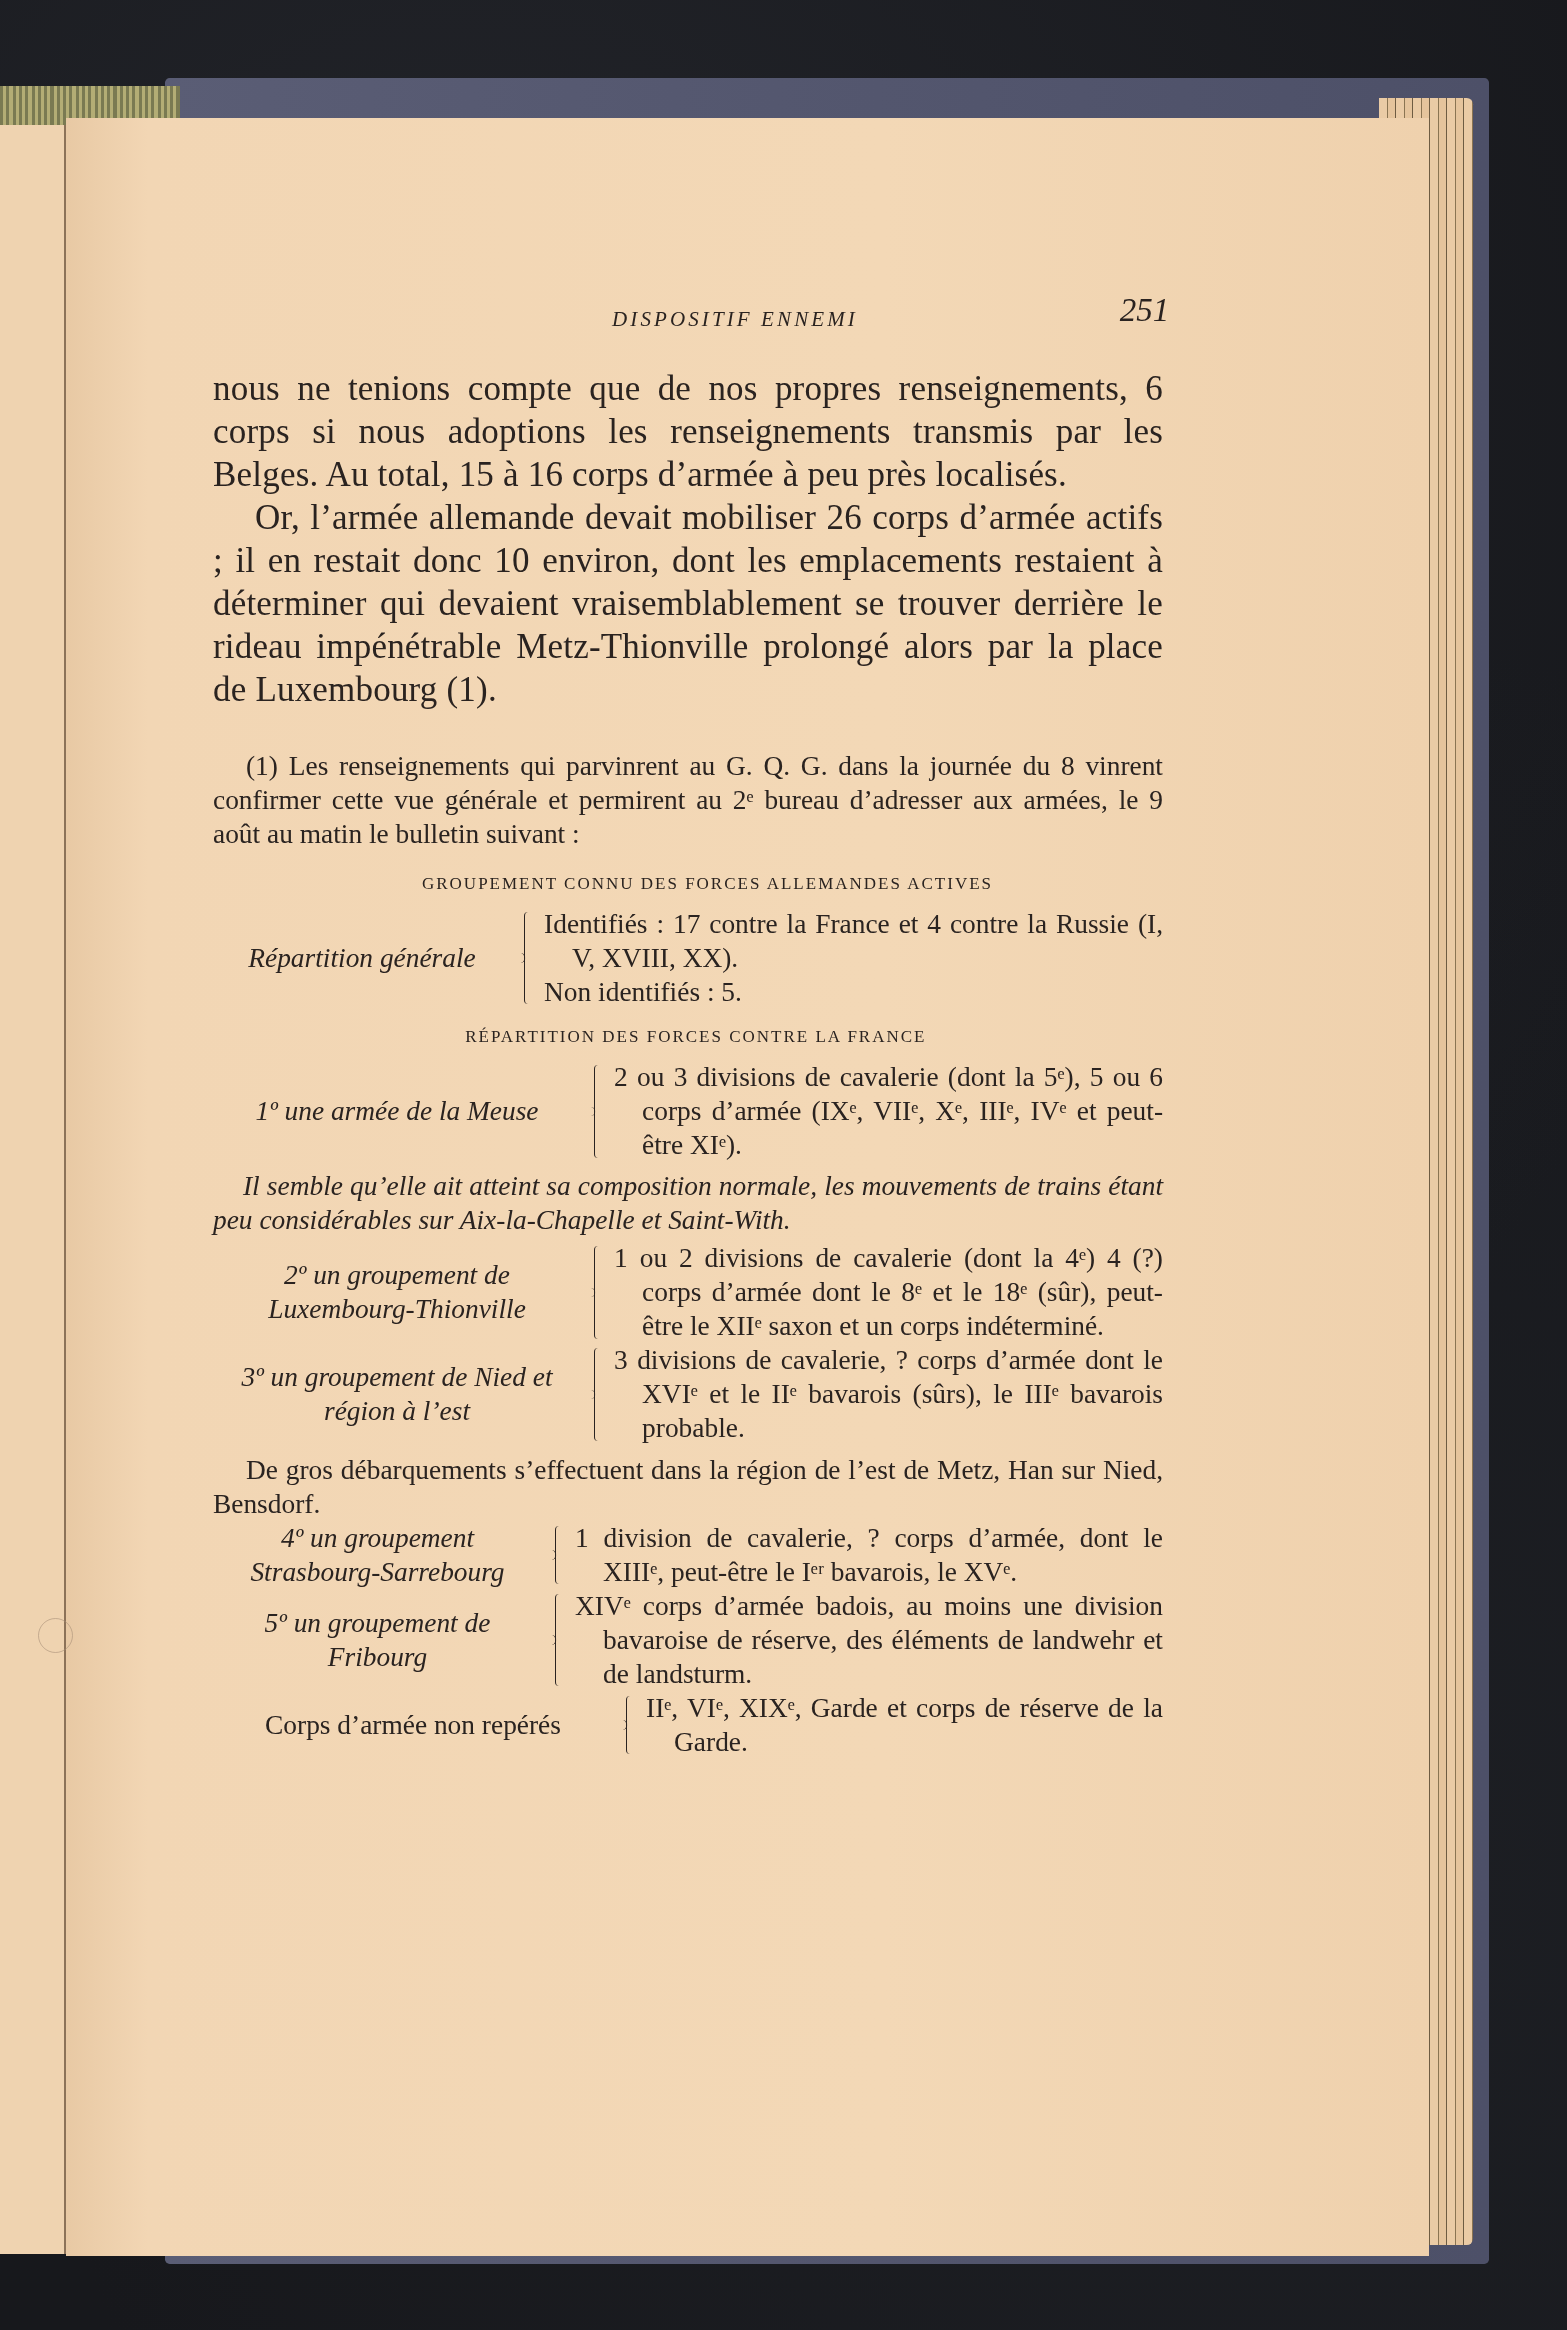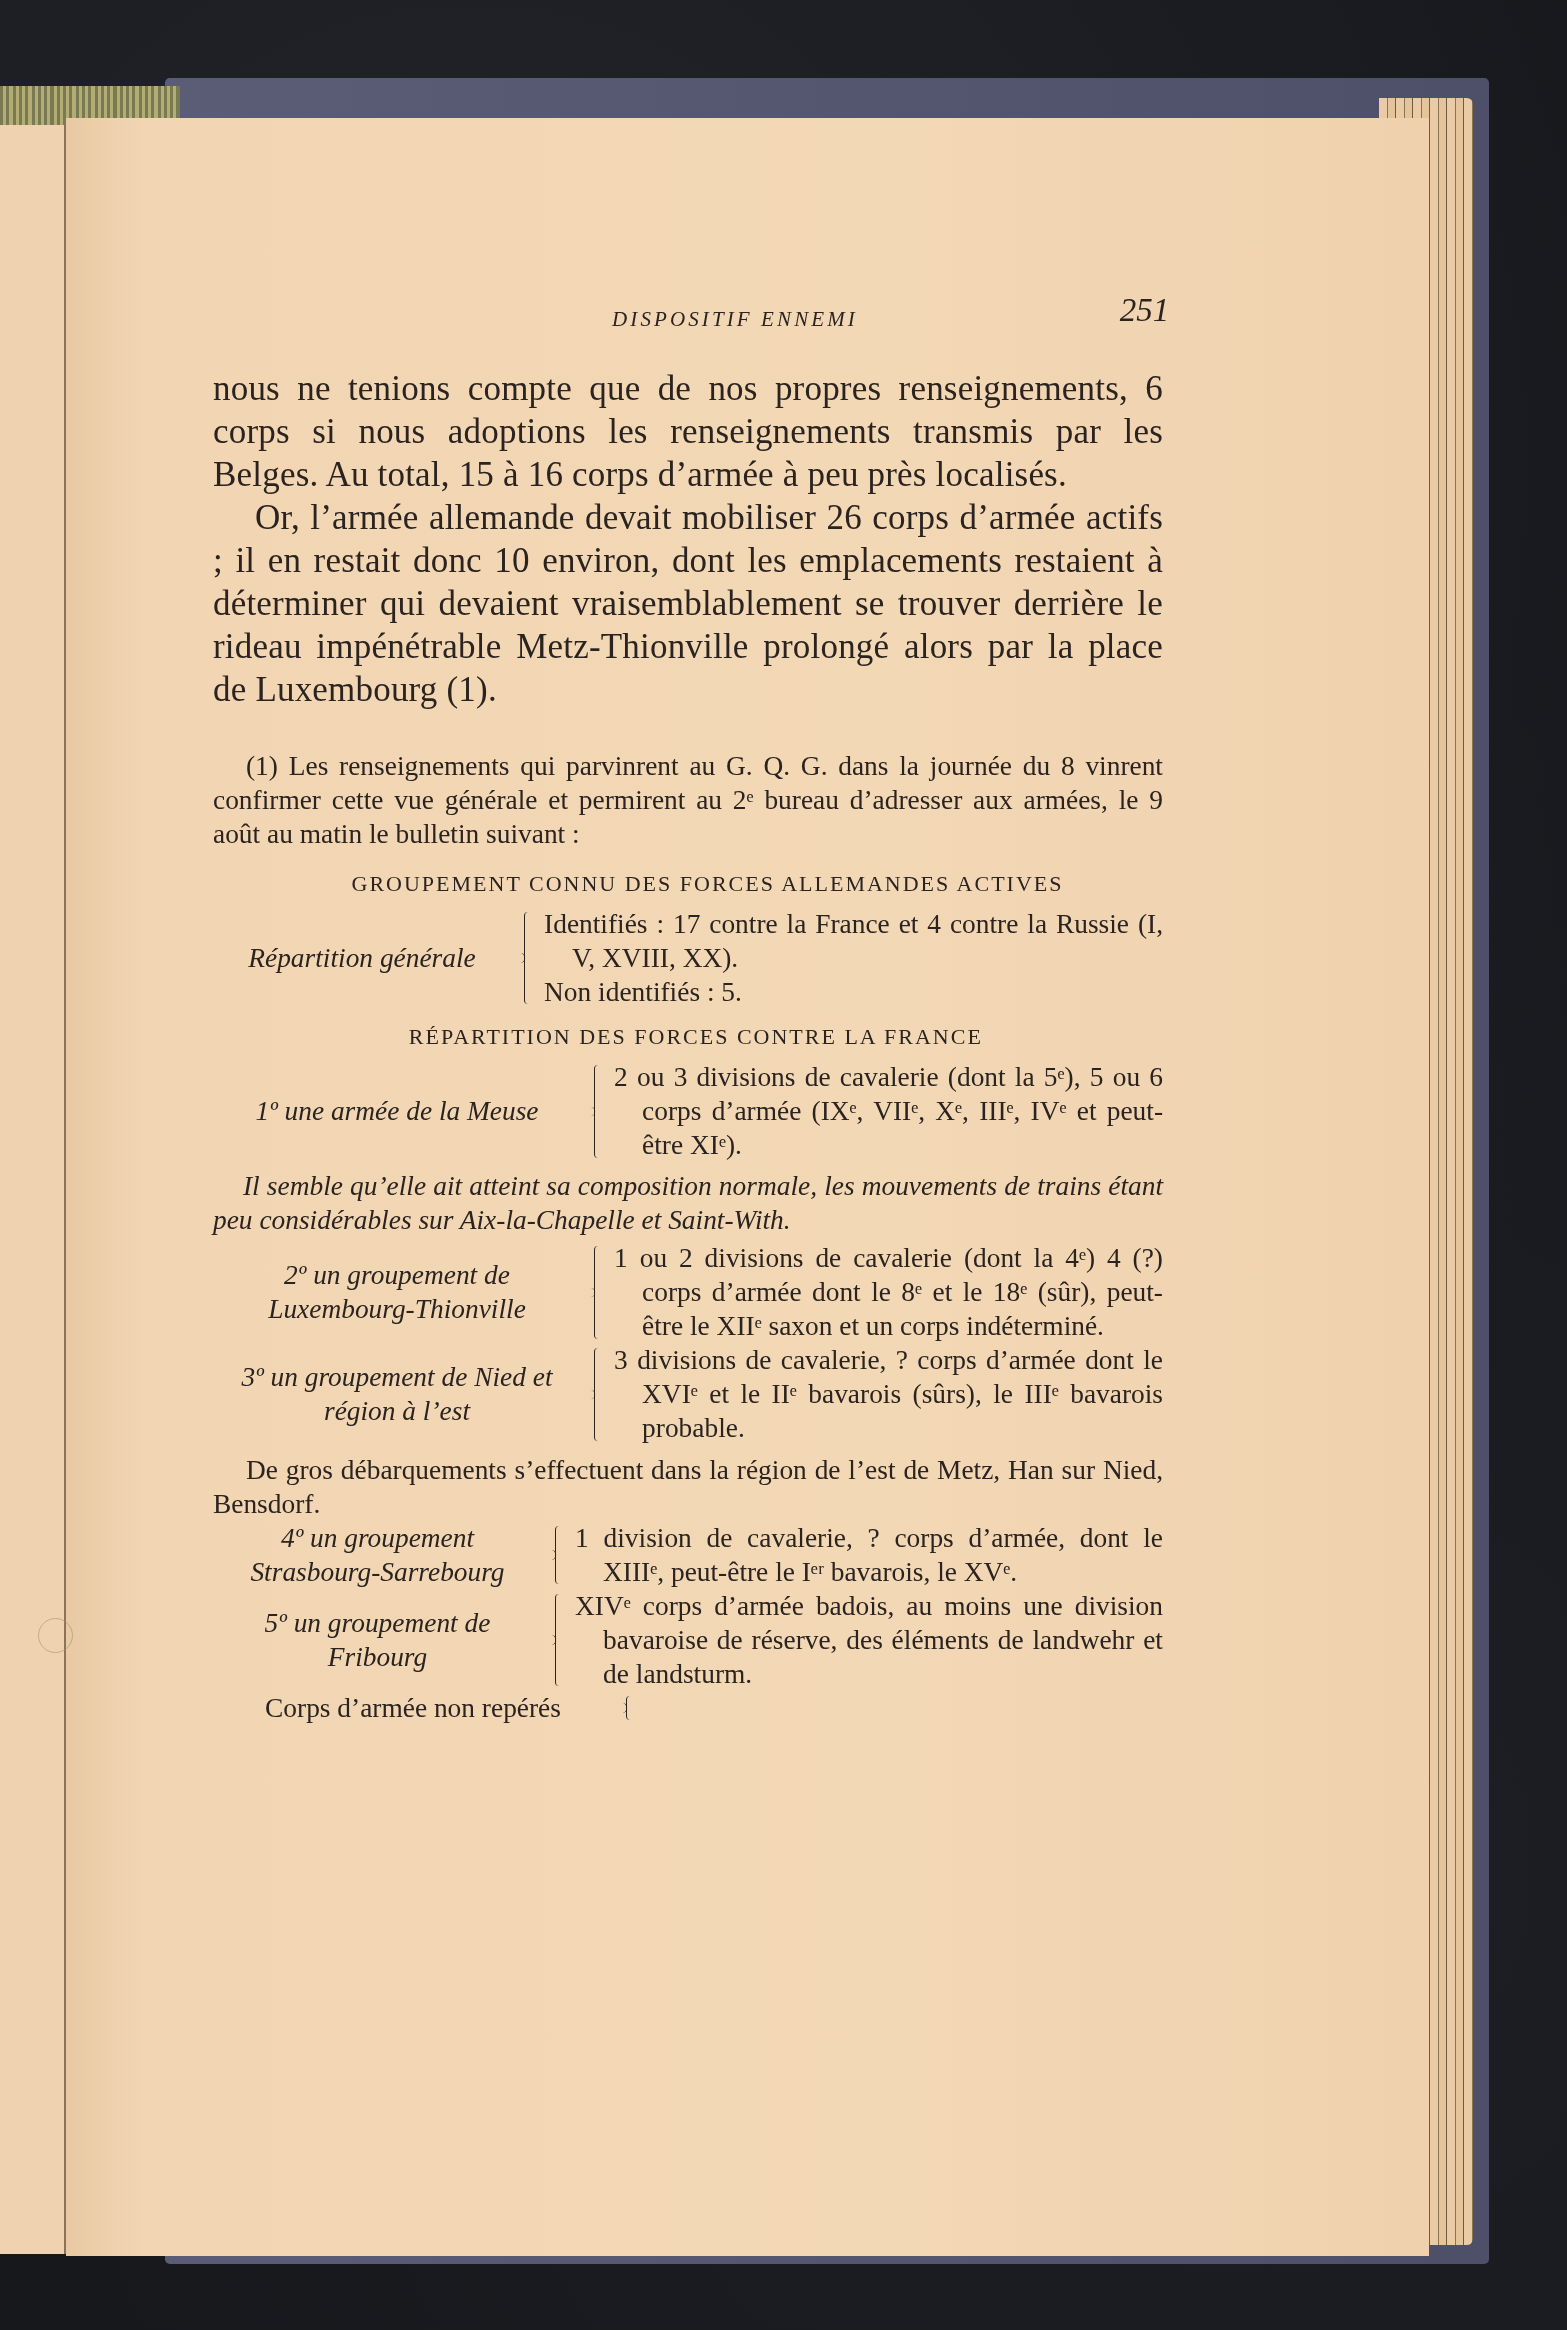--- a/index.html
+++ b/index.html
@@ -74,21 +74,21 @@
     }
     .body-text p { margin: 0; }
     .body-text p.indent { text-indent: 42px; }
 
     .footnote {
       margin-top: 38px; font-size: 27.4px; line-height: 34px; text-align: justify;
     }
     .footnote p { margin: 0; }
     .footnote p.indent { text-indent: 33px; }
     .fn-heading {
-      text-align: center; font-size: 22px; letter-spacing: 2px;
+      text-align: center; font-size: 17px; letter-spacing: 2px;
       margin: 15.7px 0 6.3px 0; font-variant: small-caps;
     }
     .fn-heading.h1 { padding-left: 39px; }
     .fn-heading.h2 { padding-left: 15.7px; margin-top: 11px; }
 
     .brace-row {
       display: flex; align-items: center; margin: 0;
     }
     .brace-label {
       font-style: italic; text-align: center; flex: 0 0 auto;
@@ -193,16 +193,19 @@
       <div class="brace-label" style="width:329px;">5º un groupement de Fribourg</div>
       <div class="brace"></div>
       <div class="brace-body">
           <p class="hang">XIVᵉ corps d’armée badois, au moins une division bavaroise de réserve, des éléments de landwehr et de landsturm.</p>
         </div>
     </div>
 
     <div class="brace-row">
       <div class="brace-label upright" style="width:400px;">Corps d’armée non repérés</div>
       <div class="brace"></div>
+      <div class="brace-body">
+          <p class="hang">IIᵉ, VIᵉ, XIXᵉ, Garde et corps de réserve de la Garde.</p>
+        </div>
     </div>
   </div>
 </div>
 
 
 </body></html>

